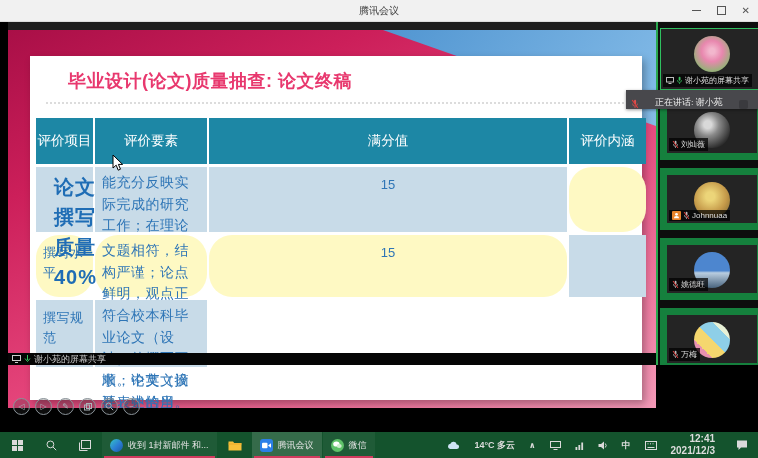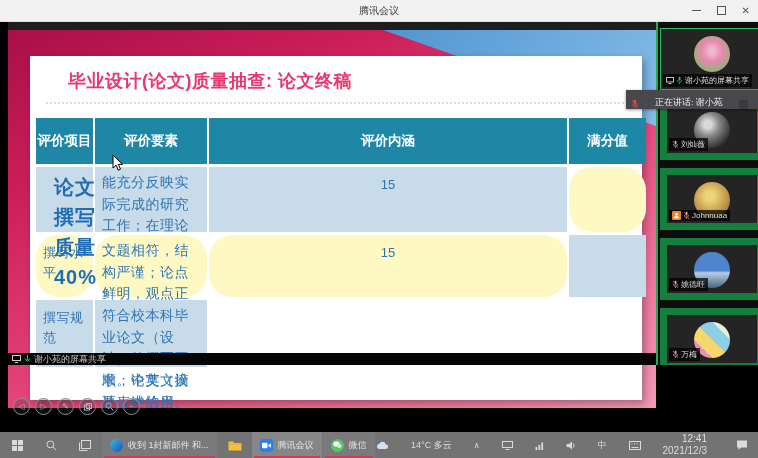--- a/index.html
+++ b/index.html
@@ -17,21 +17,21 @@
   .shared{width:650px;height:100%;position:relative;background:#1e1e1e;border-right:2px solid #2aa84f;box-sizing:border-box;}
   .slide{position:absolute;left:0;top:8px;width:648px;height:378px;overflow:hidden;
     background:linear-gradient(155deg,#a90f47 0%,#cc1f5a 25%,#e4447a 55%,#ee749c 80%,#f49ab8 100%);}
   .blue-tri{position:absolute;top:0;right:0;width:390px;height:96px;
     background:linear-gradient(125deg,#3f88c9,#85bce8);clip-path:polygon(30% 0,100% 0,100% 100%);}
   .card{position:absolute;left:22px;top:26px;width:612px;height:344px;background:#ffffff;box-shadow:3px 4px 8px rgba(0,0,0,.3);}
   .slide-title{position:absolute;left:38px;top:13px;font-size:18px;font-weight:bold;color:#e8386e;letter-spacing:.5px;white-space:nowrap;}
   .dotted{position:absolute;left:16px;right:14px;top:46px;border-top:2px dotted #dcdcdc;}
   .tbl{position:absolute;left:6px;top:62px;width:604px;display:grid;
        grid-template-columns:57px 112px 358px 77px;grid-template-rows:46px 65px 62px 67px;gap:3px 2px;}
-  .hcell{background:#1d87a5;color:#fff;font-weight:bold;font-size:13.5px;display:flex;align-items:center;justify-content:center;}
+  .hcell{background:#1d87a5;color:#fff;font-weight:normal;font-size:13.5px;display:flex;align-items:center;justify-content:center;}
   .cell{font-size:14px;color:#2e75b6;line-height:1.55;padding:5px 7px;box-sizing:border-box;letter-spacing:.5px;}
   .bg-a{background:#c8dbe8;}
   .bg-b{background:#fef9c3;border-radius:23px;}
   .el-cell{font-size:13px;padding-top:8px;}
   .score-cell{text-align:center;font-size:13px;padding-top:8px;letter-spacing:0;}
   .category{position:absolute;left:12px;top:116px;width:54px;font-size:20px;font-weight:bold;color:#1f6db5;
             line-height:1.5;white-space:pre-line;letter-spacing:1px;margin-left:12px;}
   
   .controls{position:absolute;left:5px;top:376px;display:flex;gap:5px;z-index:5;}
   .ctrl-btn{width:15px;height:15px;border-radius:50%;border:1px solid #8a9399;color:#aab3b9;
@@ -55,30 +55,30 @@
   .nametag{position:absolute;left:2px;bottom:2px;display:flex;align-items:center;gap:2px;background:rgba(0,0,0,.72);padding:1px 3px;max-width:95%;box-sizing:border-box;}
   .pname{font-size:8px;color:#ddd;white-space:nowrap;overflow:hidden;}
   .host-badge{width:9px;height:9px;background:#e8832a;border-radius:1px;display:flex;align-items:center;justify-content:center;flex:none;}
   .icn{display:flex;align-items:center;flex:none;}
   
   .toast{position:absolute;top:68px;right:0;width:140px;height:19px;background:#48484c;display:flex;align-items:flex-end;gap:16px;padding:0 5px;box-sizing:border-box;z-index:30;box-shadow:0 1px 3px rgba(0,0,0,.4);font-family:Liberation Serif, serif;}
   .toast-label{font-size:9px;color:#eee;white-space:nowrap;flex:1;}
   .blur-dot{width:9px;height:9px;background:#3a3a3e;border-radius:2px;flex:none;}
   .toast-div{width:1px;height:10px;background:#666;flex:none;}
   
-  .taskbar{position:absolute;bottom:0;left:0;width:758px;height:26px;background:#737373;display:flex;align-items:stretch;color:#ddd;z-index:40;}
+  .taskbar{position:absolute;bottom:0;left:0;width:758px;height:26px;background:#14532d;display:flex;align-items:stretch;color:#ddd;z-index:40;}
   .tb-btn{display:flex;align-items:center;justify-content:center;width:34px;}
   .app-btn{display:flex;align-items:center;gap:5px;padding:0 8px;position:relative;background:rgba(255,255,255,.05);margin-right:1px;}
   .app-btn.active{background:rgba(255,255,255,.14);}
   .app-underline{position:absolute;bottom:0;left:2px;right:2px;height:2px;background:#d13a5e;}
   .app-label{font-size:9px;color:#e5e5e5;white-space:nowrap;}
   .edge-ic{width:13px;height:13px;border-radius:50%;background:linear-gradient(135deg,#35c4c8,#2b7cd4 55%,#175a9e);flex:none;}
   .meet-ic{width:13px;height:13px;border-radius:3px;background:#2b7fe8;display:flex;align-items:center;justify-content:center;flex:none;}
   .wx-ic{width:13px;height:13px;border-radius:50%;background:#5ec269;display:flex;align-items:center;justify-content:center;flex:none;}
-  .tray{margin-left:auto;display:flex;align-items:center;gap:22px;padding-right:3px;}
+  .tray{margin-left:auto;display:flex;align-items:center;gap:14px;padding-right:3px;font-weight:bold;}
   .tray-text{font-size:9px;color:#ddd;white-space:nowrap;}
   .chev{font-size:8px;color:#ddd;}
   .clock{font-size:10px;color:#ddd;text-align:right;line-height:1.25;}
   .im{font-size:9px;color:#ddd;}
   
   .cursor{position:absolute;left:104px;top:132px;z-index:50;pointer-events:none;}
 </style>
 </head>
 <body>
 
@@ -99,22 +99,22 @@
 
   <div class="shared">
     <div class="slide">
       <div class="blue-tri"></div>
       <div class="card">
         <div class="slide-title">毕业设计(论文)质量抽查: 论文终稿</div>
         <div class="dotted"></div>
         <div class="tbl">
           <div class="hcell">评价项目</div>
           <div class="hcell">评价要素</div>
+          <div class="hcell">满分值</div>
           <div class="hcell">评价内涵</div>
-          <div class="hcell">满分值</div>
 
           <div class="cell bg-a"></div>
           <div class="cell bg-a">能充分反映实际完成的研究工作；在理论上有新意；应用性研究对于实际工作有一定的参考价值。评价要素。</div>
           <div class="cell bg-a score-cell">15</div>
 
           <div class="cell bg-b"></div>
           <div class="cell bg-b el-cell">撰写水平</div>
           <div class="cell bg-b">文题相符，结构严谨；论点鲜明，观点正确，论据充分，论证有力；语言通顺；中英文摘要表述恰当。</div>
           <div class="cell bg-b score-cell">15</div>
 

